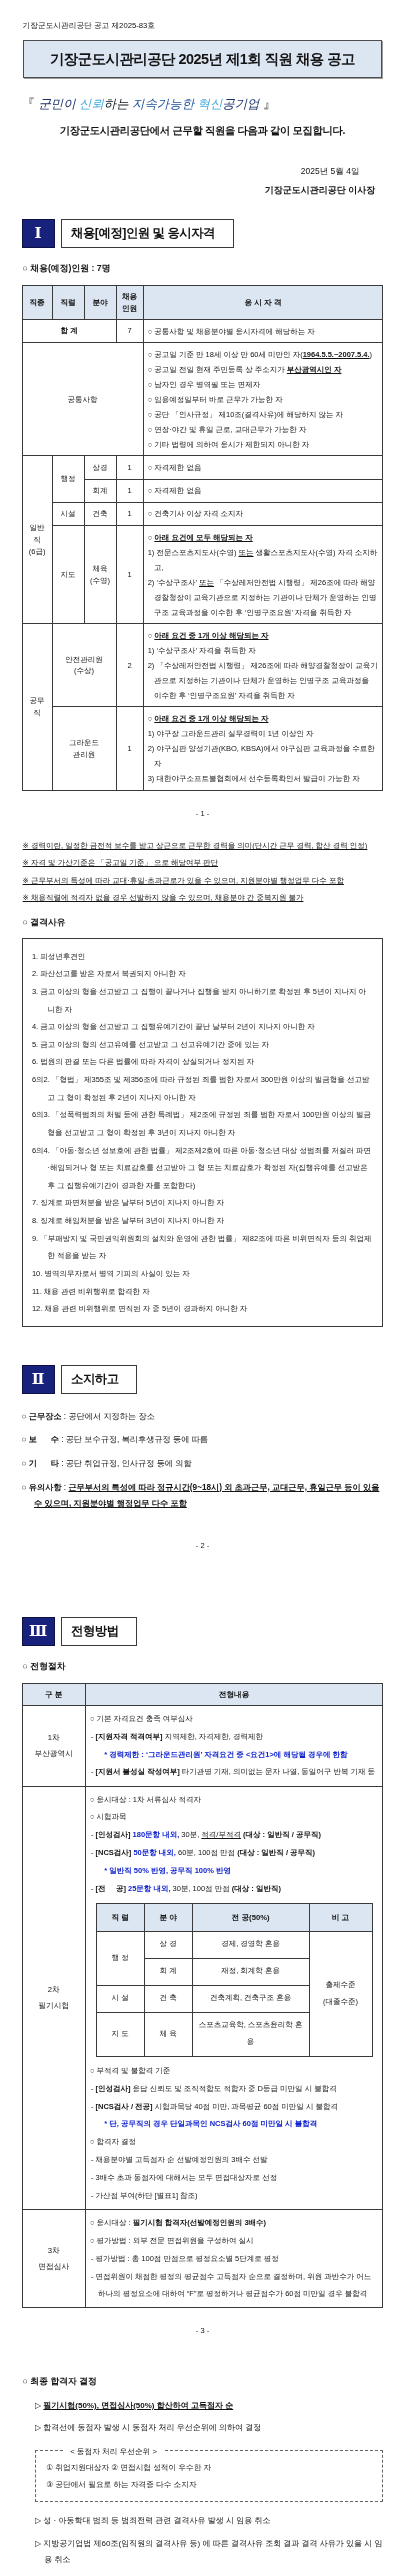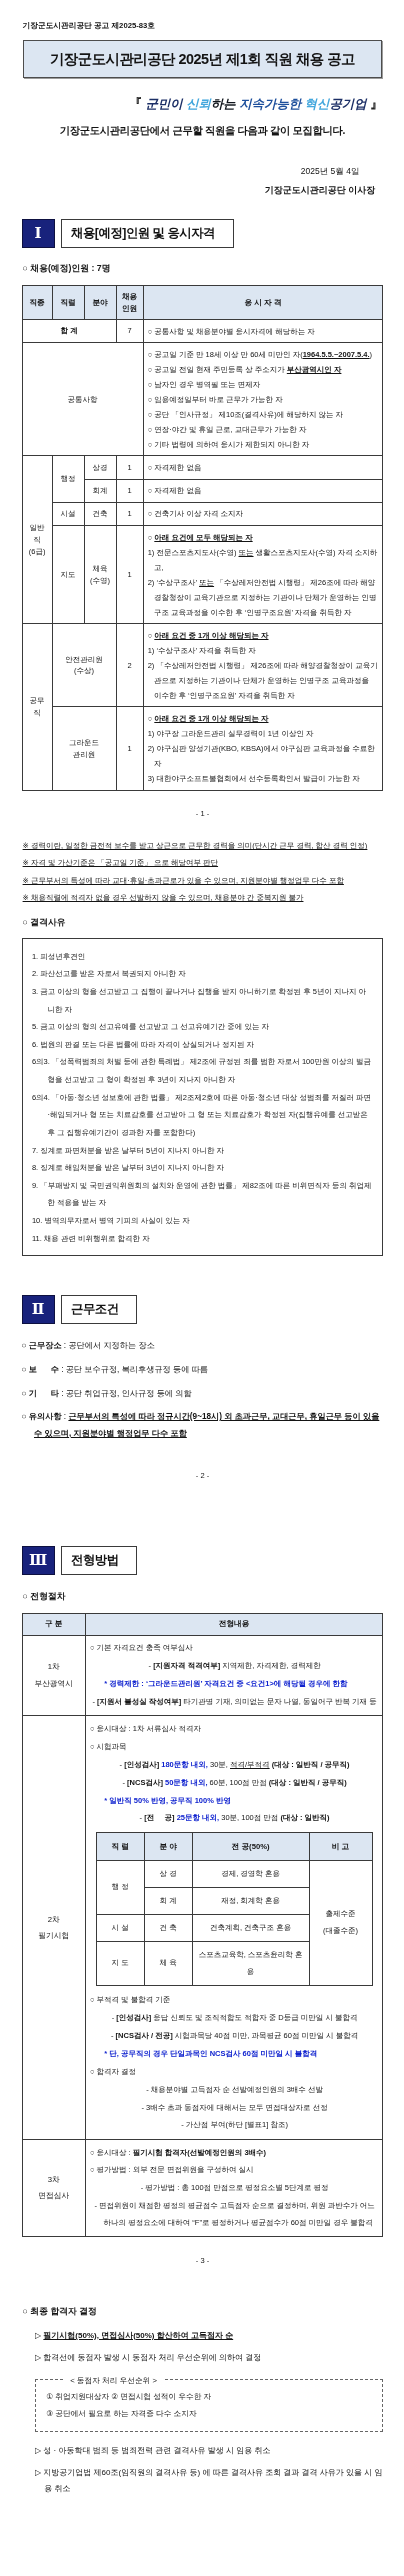--- a/index.html
+++ b/index.html
@@ -5,27 +5,27 @@
   :root{
     --navy:#18227c; --hdr:#dce6f2; --blue:#1023cf; --titlebg:#dce6f2;
   }
   html,body{margin:0;padding:0;background:#ffffff;}
   .page{
     width:405px; min-height:3949px; box-sizing:border-box;
     padding:17.5px 21.6px 0 21.6px;
     font-family:"Liberation Sans","DejaVu Sans",sans-serif;
     color:#141414; font-size:7.5px; line-height:1.55;
   }
-  .notice-no{font-size:7.7px; margin:2.1px 0 8.2px 1px;font-weight:bold;}
+  .notice-no{font-size:7.7px; margin:2.1px 0 8.2px 1px;}
   .title-box{
     background:var(--titlebg); border:1px solid #4d4d4d; box-shadow:1px 1px 0 #9c9c9c;
     text-align:center; font-size:14.4px; font-weight:800; letter-spacing:-0.5px;
     padding:7.2px 2.1px; margin:0 1px;
   }
-  .slogan{text-align:right; margin:15.5px 0 4.1px; font-size:12.4px; font-weight:700; font-style:italic;}
+  .slogan{text-align:left; margin:15.5px 0 4.1px; font-size:12.4px; font-weight:400; font-style:italic;}
   .slogan .br{font-size:13.4px; font-style:normal; color:#222;}
   .w-navy{color:#1c2f66;} .w-sky{color:#43a7dd;} .w-blue{color:#1d4f9c;} .w-dark{color:#10151c;}
   .intro{text-align:center; font-size:10.3px; font-weight:800; letter-spacing:-0.3px; margin:8.2px 0 15.5px;}
   .date{text-align:right; font-size:8.5px; padding-right:24px; margin-top:26px;}
   .signer{text-align:right; font-size:9px; font-weight:800; padding-right:8.2px; margin:6.2px 0 20.6px;}
 
   .sec{display:flex; gap:6.2px; margin:9.3px 0 14.4px; align-items:stretch;}
   .sec-num{
     width:31px; min-height:27px; background:var(--navy); color:#fff; border:1px solid #0d1040;
     display:flex; align-items:center; justify-content:center;
@@ -52,21 +52,21 @@
   .disq-box{border:1px solid #3a3a3a; margin:7.2px 0 5.2px;}
   .disq-title{background:var(--hdr); border-bottom:0.5px solid #3a3a3a; text-align:center; font-weight:800; font-size:8px; padding:5.2px 2.1px;}
   .disq-body{padding:8.2px 9.3px; line-height:2.35; font-size:7.5px;}
   .disq-body div{padding-left:15.5px; text-indent:-15.5px;}
 
   .cond{font-size:8.2px; line-height:2.0; margin:7.2px 0; padding-left:12.4px; text-indent:-12.4px;}
 
   .stage{width:54px; font-size:7.7px; line-height:2.1;}
   .proc-cell{line-height:2.25; padding:7.2px 7.2px;}
   .proc-cell > div{padding-left:7.2px; text-indent:-7.2px; margin:1px 0;}
-  .proc-cell .ind1{margin-left:1px;text-align:center;}
+  .proc-cell .ind1{margin-left:1px;}
   .proc-cell .ind2{margin-left:14.4px;}
   .inner-tbl{width:96%; margin:5.2px auto 6.2px; border:0.8px solid #3a3a3a;}
   .inner-tbl td{padding:4.6px 3.1px;}
 
   .tie-box{border:0.8px dashed #666; position:relative; margin:13.4px 0 11.3px 13.4px; padding:9.3px 10.3px 7.2px; line-height:2.2; font-size:7.7px;}
   .tie-title{position:absolute; top:-7.2px; left:28px; background:#fff; padding:0 6.2px; font-size:7.7px;}
 
   .arrow{font-size:8px; line-height:2.0; margin:6.2px 0 6.2px 13.4px; padding-left:9.3px; text-indent:-9.3px;}
 </style>
 </head>
@@ -193,37 +193,40 @@
     <div>※ 채용직렬에 적격자 없을 경우 선발하지 않을 수 있으며, 채용분야 간 중복지원 불가</div>
   </div>
 
   <div class="h-line">○ 결격사유</div>
 
   <div class="disq-box">
     <div class="disq-body">
       <div>1. 피성년후견인</div>
       <div>2. 파산선고를 받은 자로서 복권되지 아니한 자</div>
       <div>3. 금고 이상의 형을 선고받고 그 집행이 끝나거나 집행을 받지 아니하기로 확정된 후 5년이 지나지 아니한 자</div>
+      <div>4. 금고 이상의 형을 선고받고 그 집행유예기간이 끝난 날부터 2년이 지나지 아니한 자</div>
       <div>5. 금고 이상의 형의 선고유예를 선고받고 그 선고유예기간 중에 있는 자</div>
       <div>6. 법원의 판결 또는 다른 법률에 따라 자격이 상실되거나 정지된 자</div>
+      <div>6의2. 「형법」 제355조 및 제356조에 따라 규정된 죄를 범한 자로서 300만원 이상의 벌금형을 선고받고 그 형이 확정된 후 2년이 지나지 아니한 자</div>
       <div>6의3. 「성폭력범죄의 처벌 등에 관한 특례법」  제2조에 규정된 죄를 범한 자로서 100만원 이상의 벌금형을 선고받고 그 형이 확정된 후 3년이 지나지 아니한 자</div>
       <div>6의4. 「아동·청소년 성보호에 관한 법률」  제2조제2호에 따른 아동·청소년 대상 성범죄를 저질러 파면·해임되거나 형 또는 치료감호를 선고받아 그 형 또는 치료감호가 확정된 자(집행유예를 선고받은 후 그 집행유예기간이 경과한 자를 포함한다)</div>
       <div>7. 징계로 파면처분을 받은 날부터 5년이 지나지 아니한 자</div>
       <div>8. 징계로 해임처분을 받은 날부터 3년이 지나지 아니한 자</div>
       <div>9. 「부패방지 및 국민권익위원회의 설치와 운영에 관한 법률」  제82조에 따른 비위면직자 등의 취업제한 적용을 받는 자</div>
       <div>10. 병역의무자로서 병역 기피의 사실이 있는 자</div>
       <div>11. 채용 관련 비위행위로 합격한 자</div>
+      <div>12. 채용 관련 비위행위로 면직된 자 중 5년이 경과하지 아니한 자</div>
     </div>
   </div>
 
   <div style="height:24px"></div>
 
   <div class="sec">
     <div class="sec-num">Ⅱ</div>
-    <div class="sec-title">근무조건</div>
+    <div class="sec-title">소지하고</div>
   </div>
 
   <div class="cond">○ <b>근무장소</b> : 공단에서 지정하는 장소</div>
   <div class="cond">○ <b>보&nbsp;&nbsp;&nbsp;&nbsp;&nbsp;&nbsp;수</b> : 공단 보수규정, 복리후생규정 등에 따름</div>
   <div class="cond">○ <b>기&nbsp;&nbsp;&nbsp;&nbsp;&nbsp;&nbsp;타</b> : 공단 취업규정, 인사규정 등에 의함</div>
   <div class="cond">○ <b>유의사항</b> : <b><u>근무부서의 특성에 따라 정규시간(9~18시) 외 초과근무, 교대근무, 휴일근무 등이 있을 수 있으며, 지원분야별 행정업무 다수 포함</u></b></div>
 
   <div class="page-no" style="margin-top:28px">- 2 -</div>
 
   <div style="height:38px"></div>

